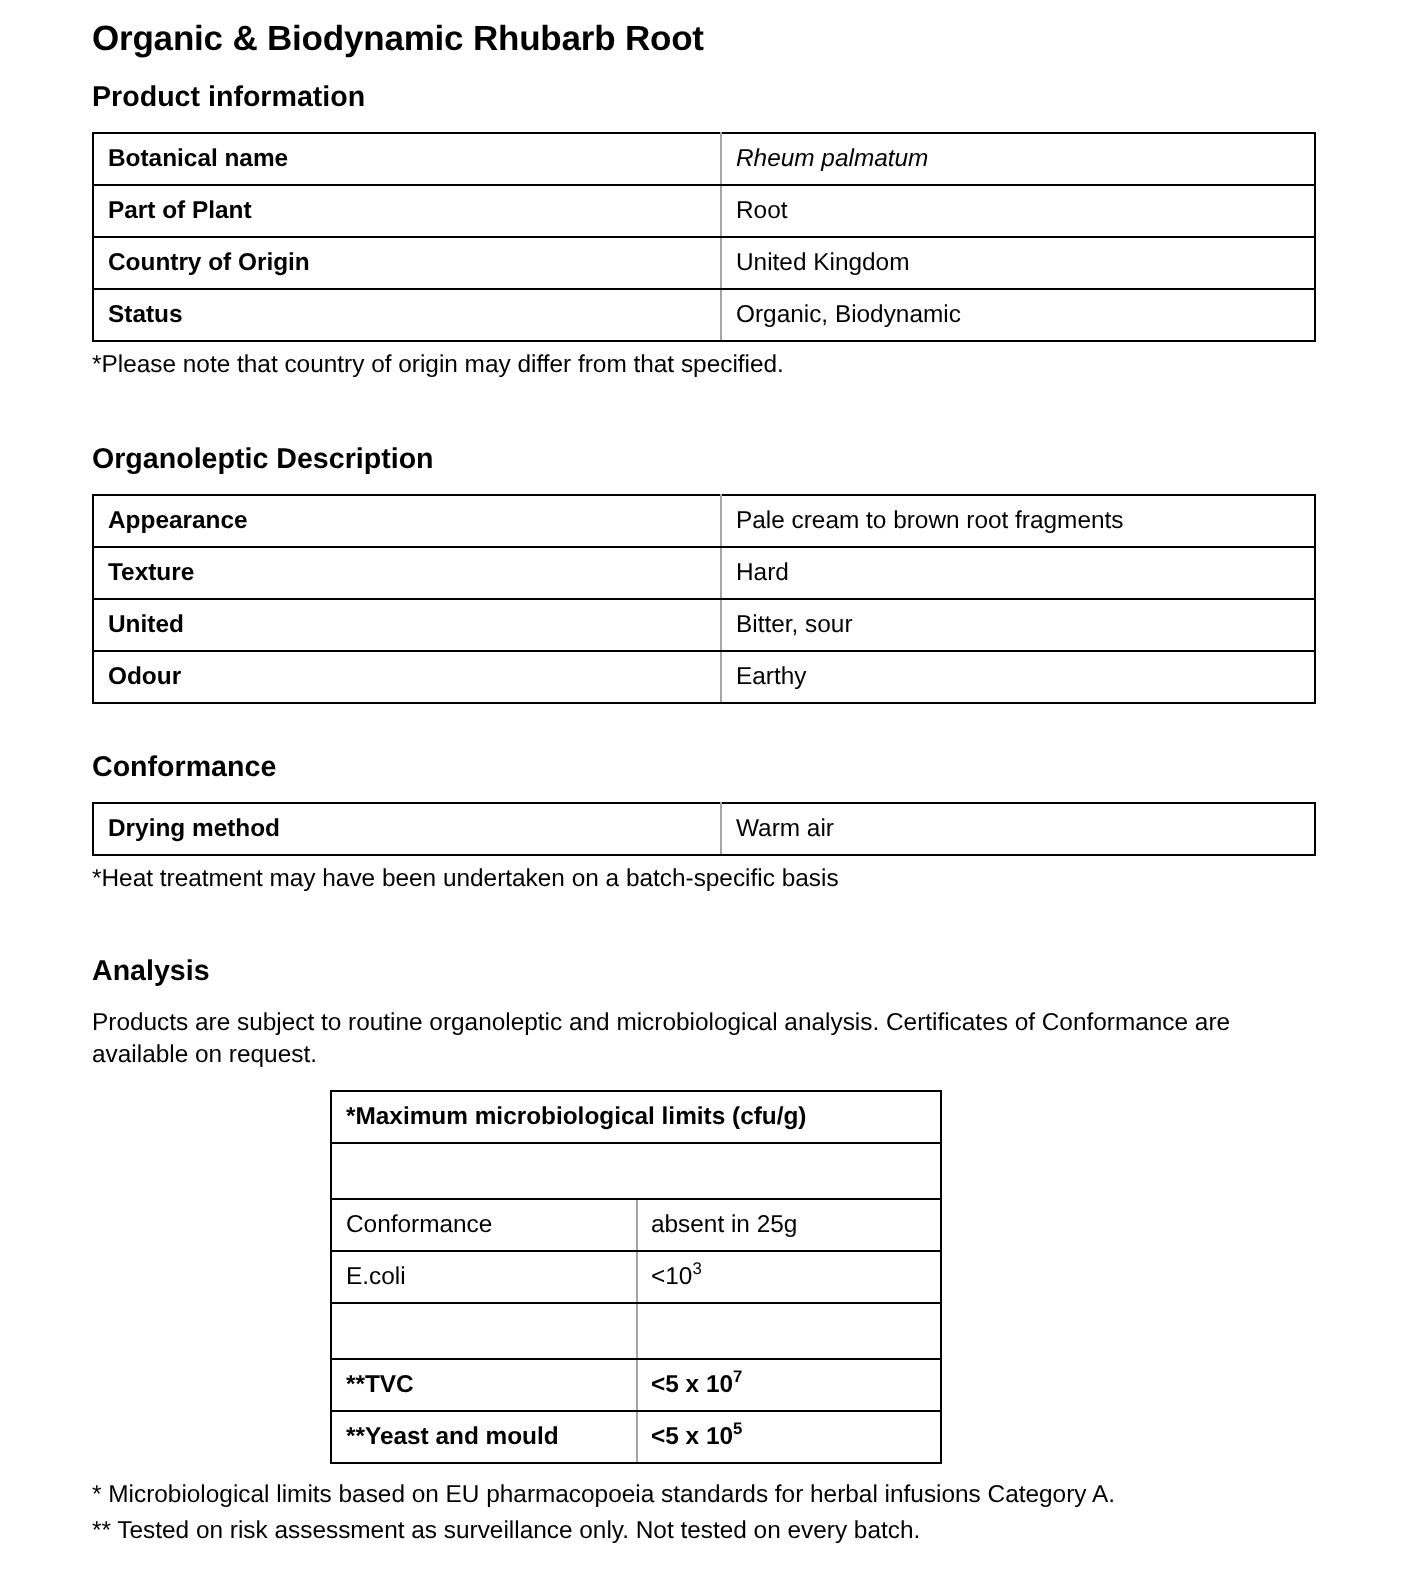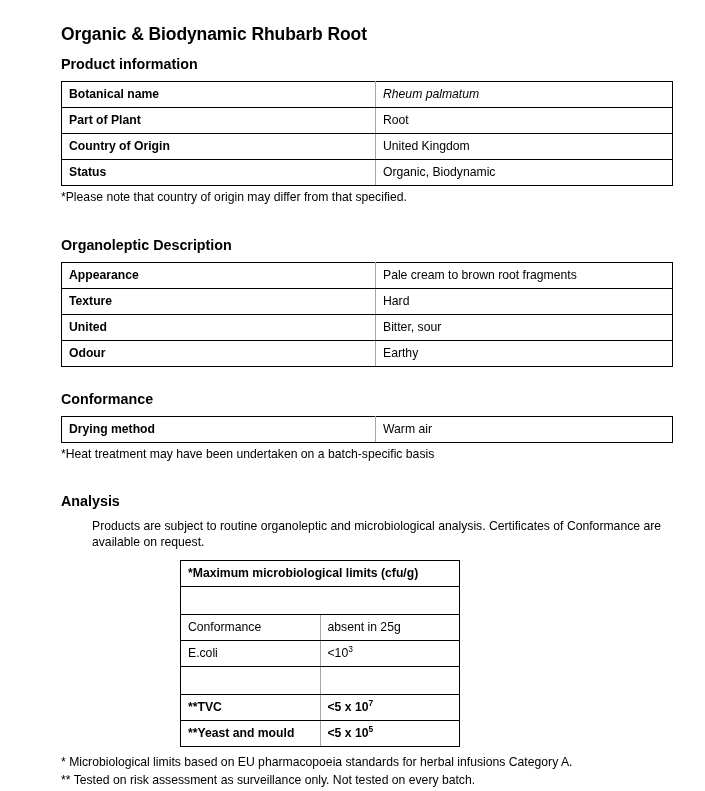--- a/index.html
+++ b/index.html
@@ -12,21 +12,21 @@
     height: 791px;
     font-family: "Liberation Sans", sans-serif;
     color: #000000;
     font-size: 12.2px;
     overflow: hidden;
   }
   .page {
     position: relative;
     width: 705px;
     height: 791px;
-    padding: 15px;
+    padding: 0;
     box-sizing: border-box;
   }
   .inner {
     padding: 4px 47px 0 46px;
   }
 
   h1.doc-title {
     font-size: 17.5px;
     font-weight: bold;
     margin: 5px 0 0 0;
@@ -72,31 +72,30 @@
   .note {
     font-size: 12.2px;
     margin-top: 4px;
     line-height: 1.3;
   }
   .para {
     font-size: 12.2px;
     margin-top: 9px;
     line-height: 1.34;
     width: 600px;
-    margin-left: 31px;
   }
 
   
   .micro-wrap {
     margin-top: 9px;
     padding-left: 119px;
   }
   table.micro {
     border-collapse: collapse;
-    width: 280px;
+    width: 306px;
     table-layout: fixed;
   }
   table.micro td {
     border: 1.3px solid #000;
     padding: 5px 7px 6px 7px;
     font-size: 12.2px;
     line-height: 1.15;
     vertical-align: top;
     height: 14px;
   }

